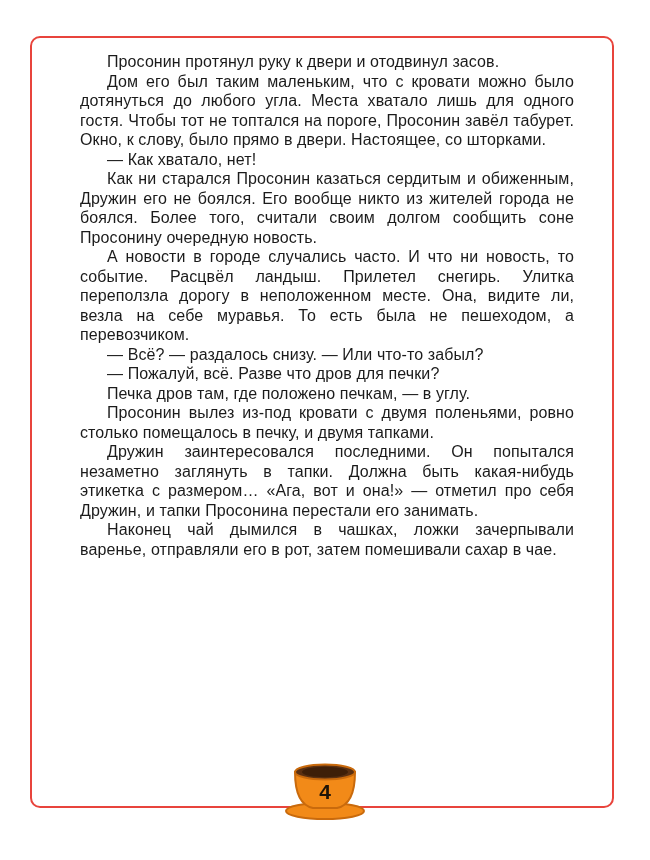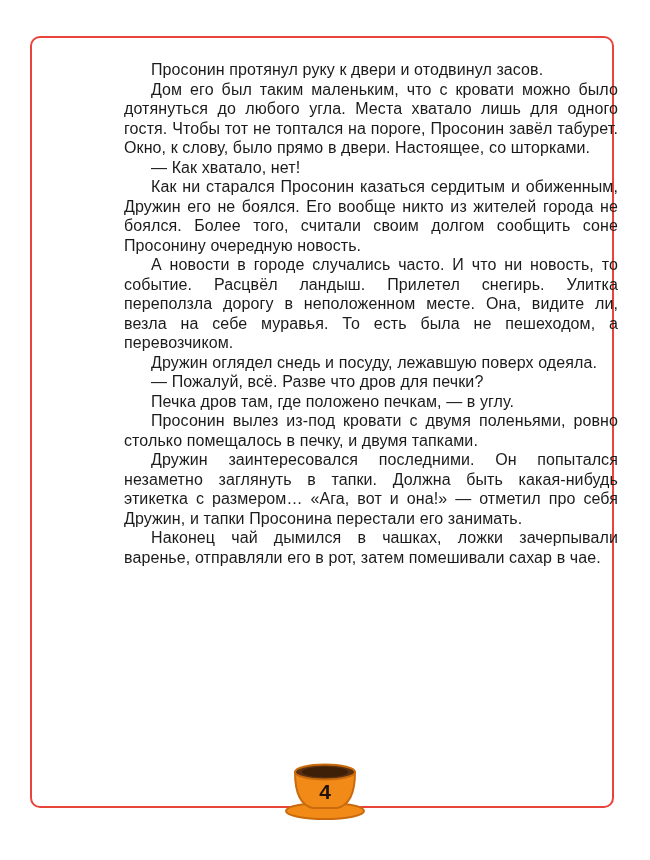--- a/index.html
+++ b/index.html
@@ -22,28 +22,27 @@
   .frame{
     position:absolute;
     left:30px;top:36px;
     width:584px;height:772px;
     border:2px solid var(--frame-red);
     border-radius:10px;
     box-sizing:border-box;
   }
   .text-block{
     position:absolute;
-    left:80px;top:60px;
+    left:80px;top:52px;
     width:494px;
     color:var(--text-color);
     font-size:16px;
     line-height:19.5px;
     text-align:justify;
     letter-spacing:0.1px;
-    margin-left:44px;
   }
   .text-block p{
     margin:0;
     text-indent:27px;
   }
   .cup-wrap{
     position:absolute;
     left:50%;
     transform:translateX(-50%);
     bottom:40px;
@@ -68,21 +67,21 @@
 <body>
 
 <div class="frame"></div>
 
 <div class="text-block">
     <p>Просонин протянул руку к двери и отодвинул засов.</p>
     <p>Дом его был таким маленьким, что с кровати можно было дотянуться до любого угла. Места хватало лишь для одного гостя. Чтобы тот не топтался на пороге, Просонин завёл табурет. Окно, к слову, было прямо в двери. Настоящее, со шторками.</p>
     <p>— Как хватало, нет!</p>
     <p>Как ни старался Просонин казаться сердитым и обиженным, Дружин его не боялся. Его вообще никто из жителей города не боялся. Более того, считали своим долгом сообщить соне Просонину очередную новость.</p>
     <p>А новости в городе случались часто. И что ни новость, то событие. Расцвёл ландыш. Прилетел снегирь. Улитка переползла дорогу в неположенном месте. Она, видите ли, везла на себе муравья. То есть была не пешеходом, а перевозчиком.</p>
-    <p>Дружин оглядел снедь и посуду, лежавшую поверх одеяла.</p>
+    <p>— Всё? — раздалось снизу. — Или что-то забыл?</p>
     <p>— Пожалуй, всё. Разве что дров для печки?</p>
     <p>Печка дров там, где положено печкам, — в углу.</p>
     <p>Просонин вылез из-под кровати с двумя поленьями, ровно столько помещалось в печку, и двумя тапками.</p>
     <p>Дружин заинтересовался последними. Он попытался незаметно заглянуть в тапки. Должна быть какая-нибудь этикетка с размером… «Ага, вот и она!» — отметил про себя Дружин, и тапки Просонина перестали его занимать.</p>
     <p>Наконец чай дымился в чашках, ложки зачерпывали варенье, отправляли его в рот, затем помешивали сахар в чае.</p>
   </div>
 
 <div class="cup-wrap">
   <svg width="92" height="58" viewBox="0 0 92 58" xmlns="http://www.w3.org/2000/svg" aria-hidden="true">
     <ellipse class="saucer" cx="46" cy="49" rx="39" ry="8"></ellipse>

